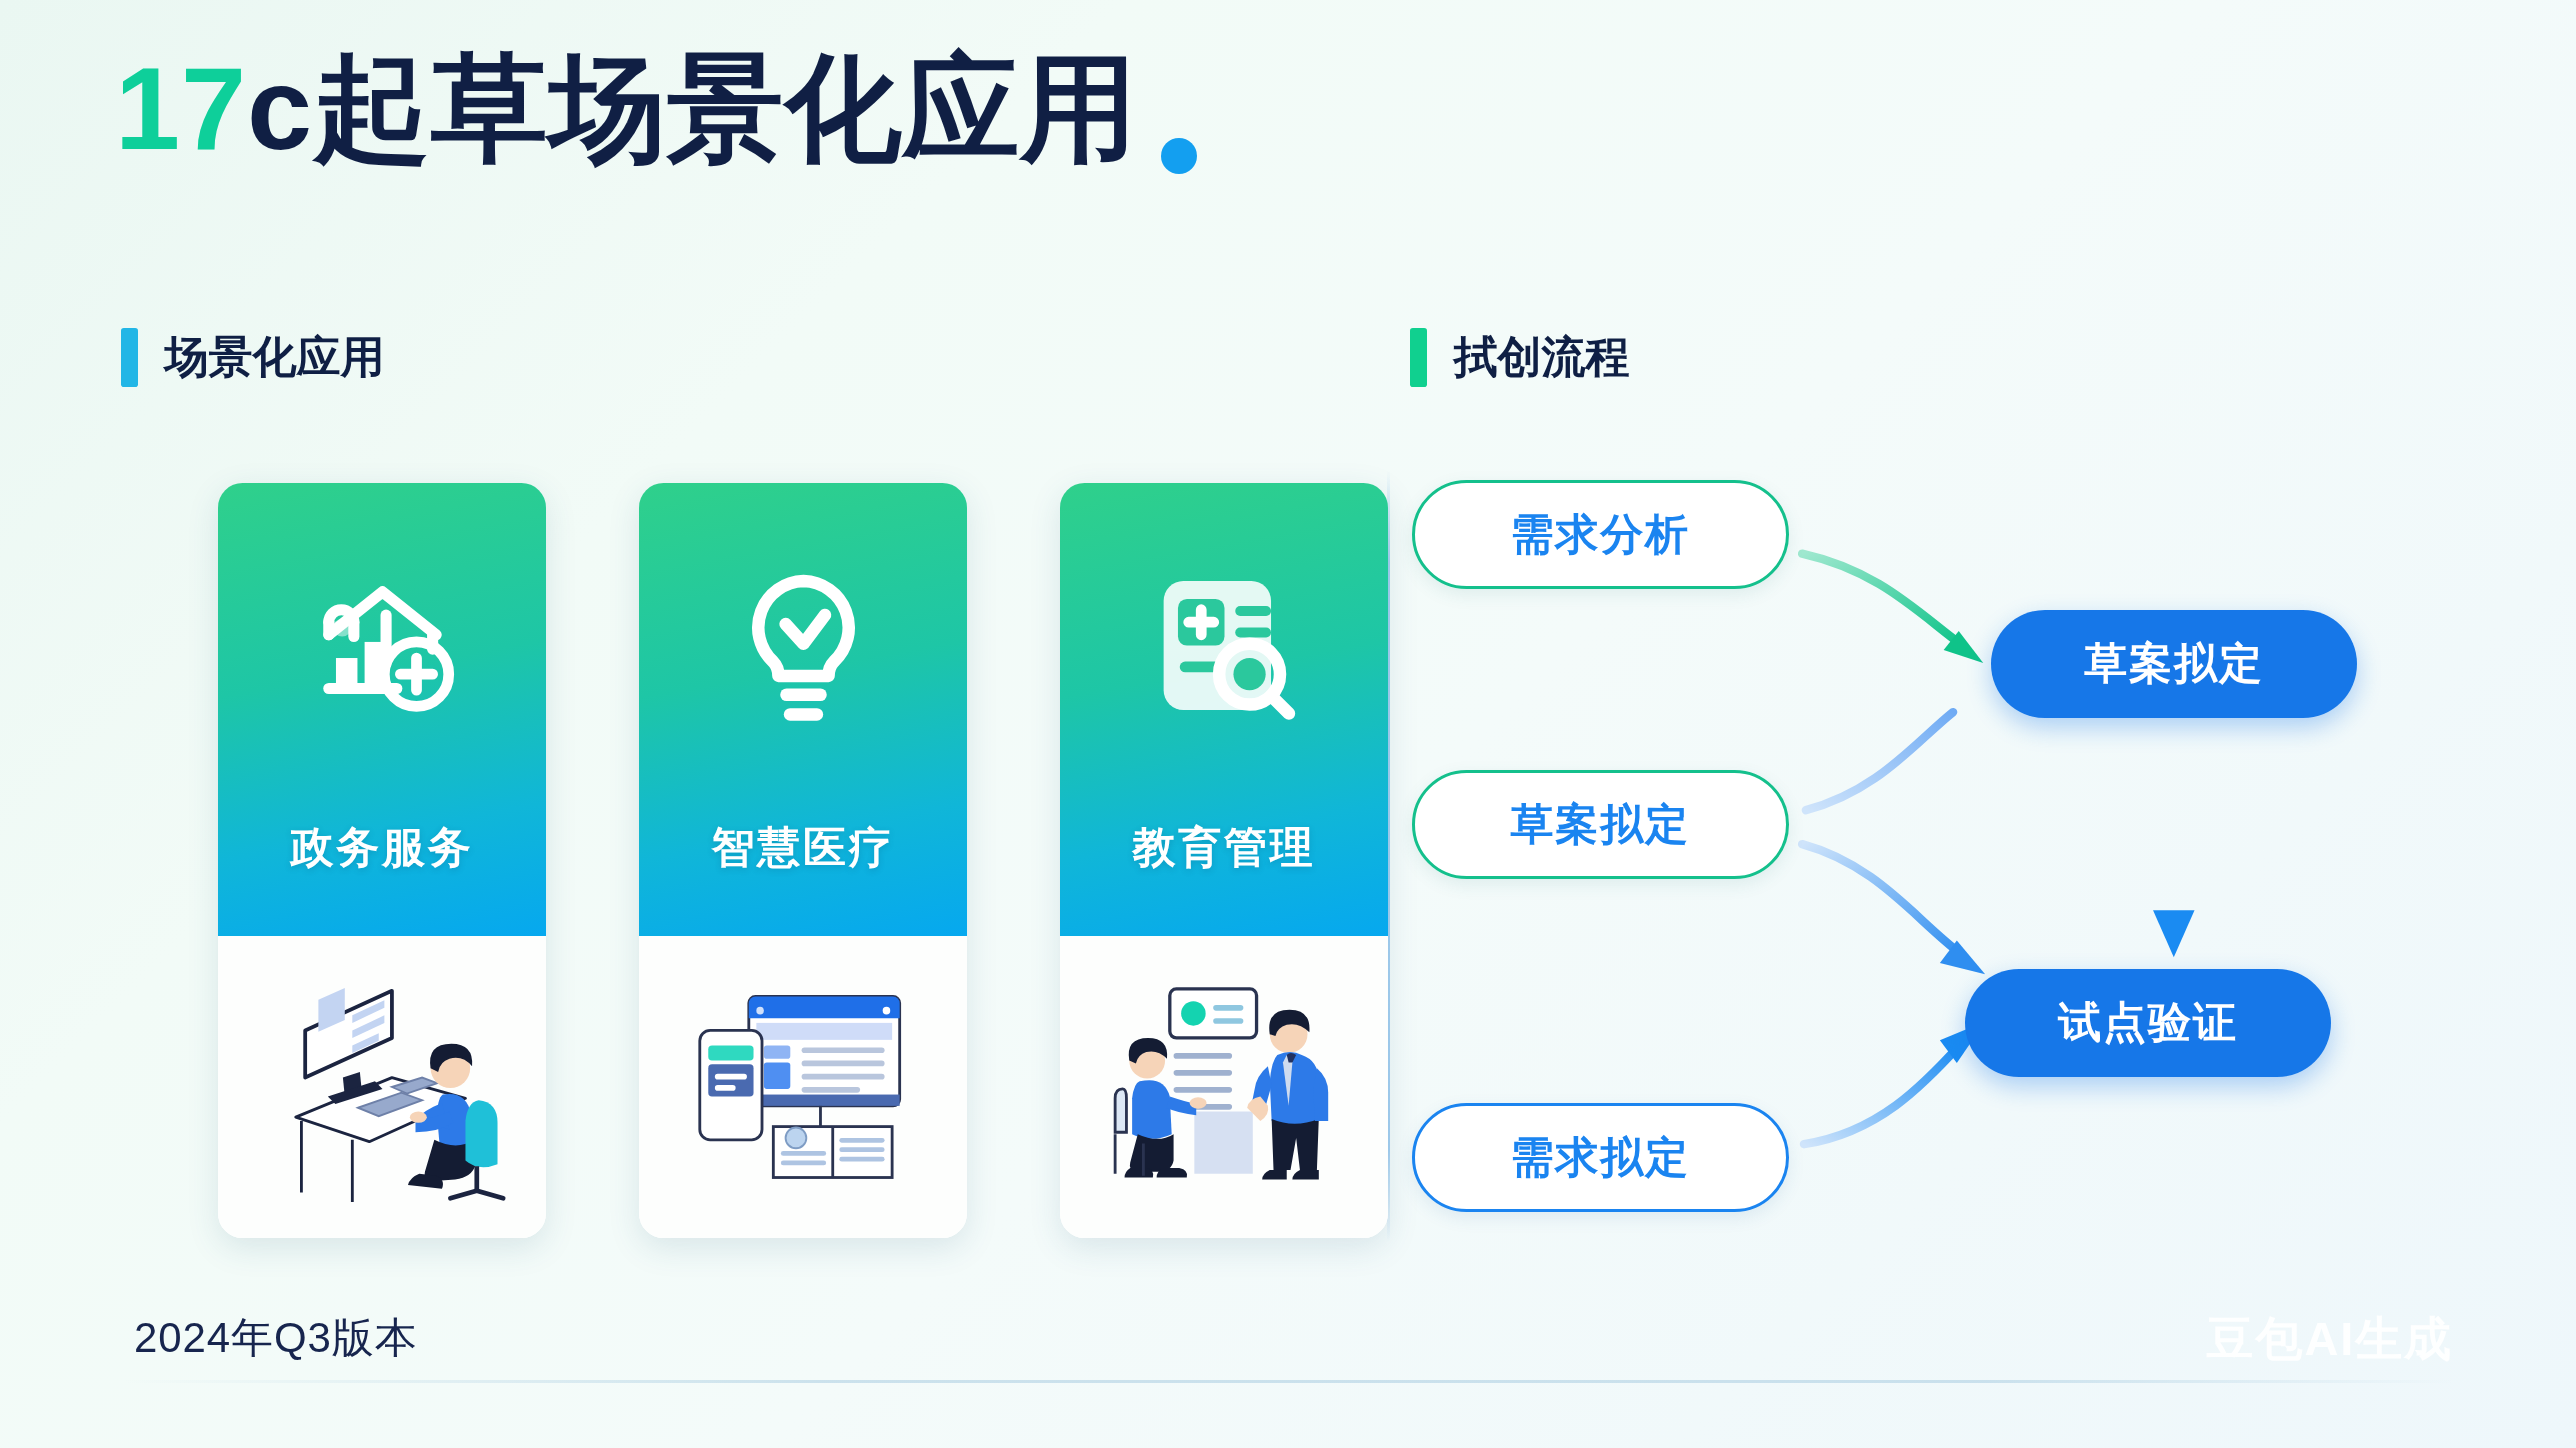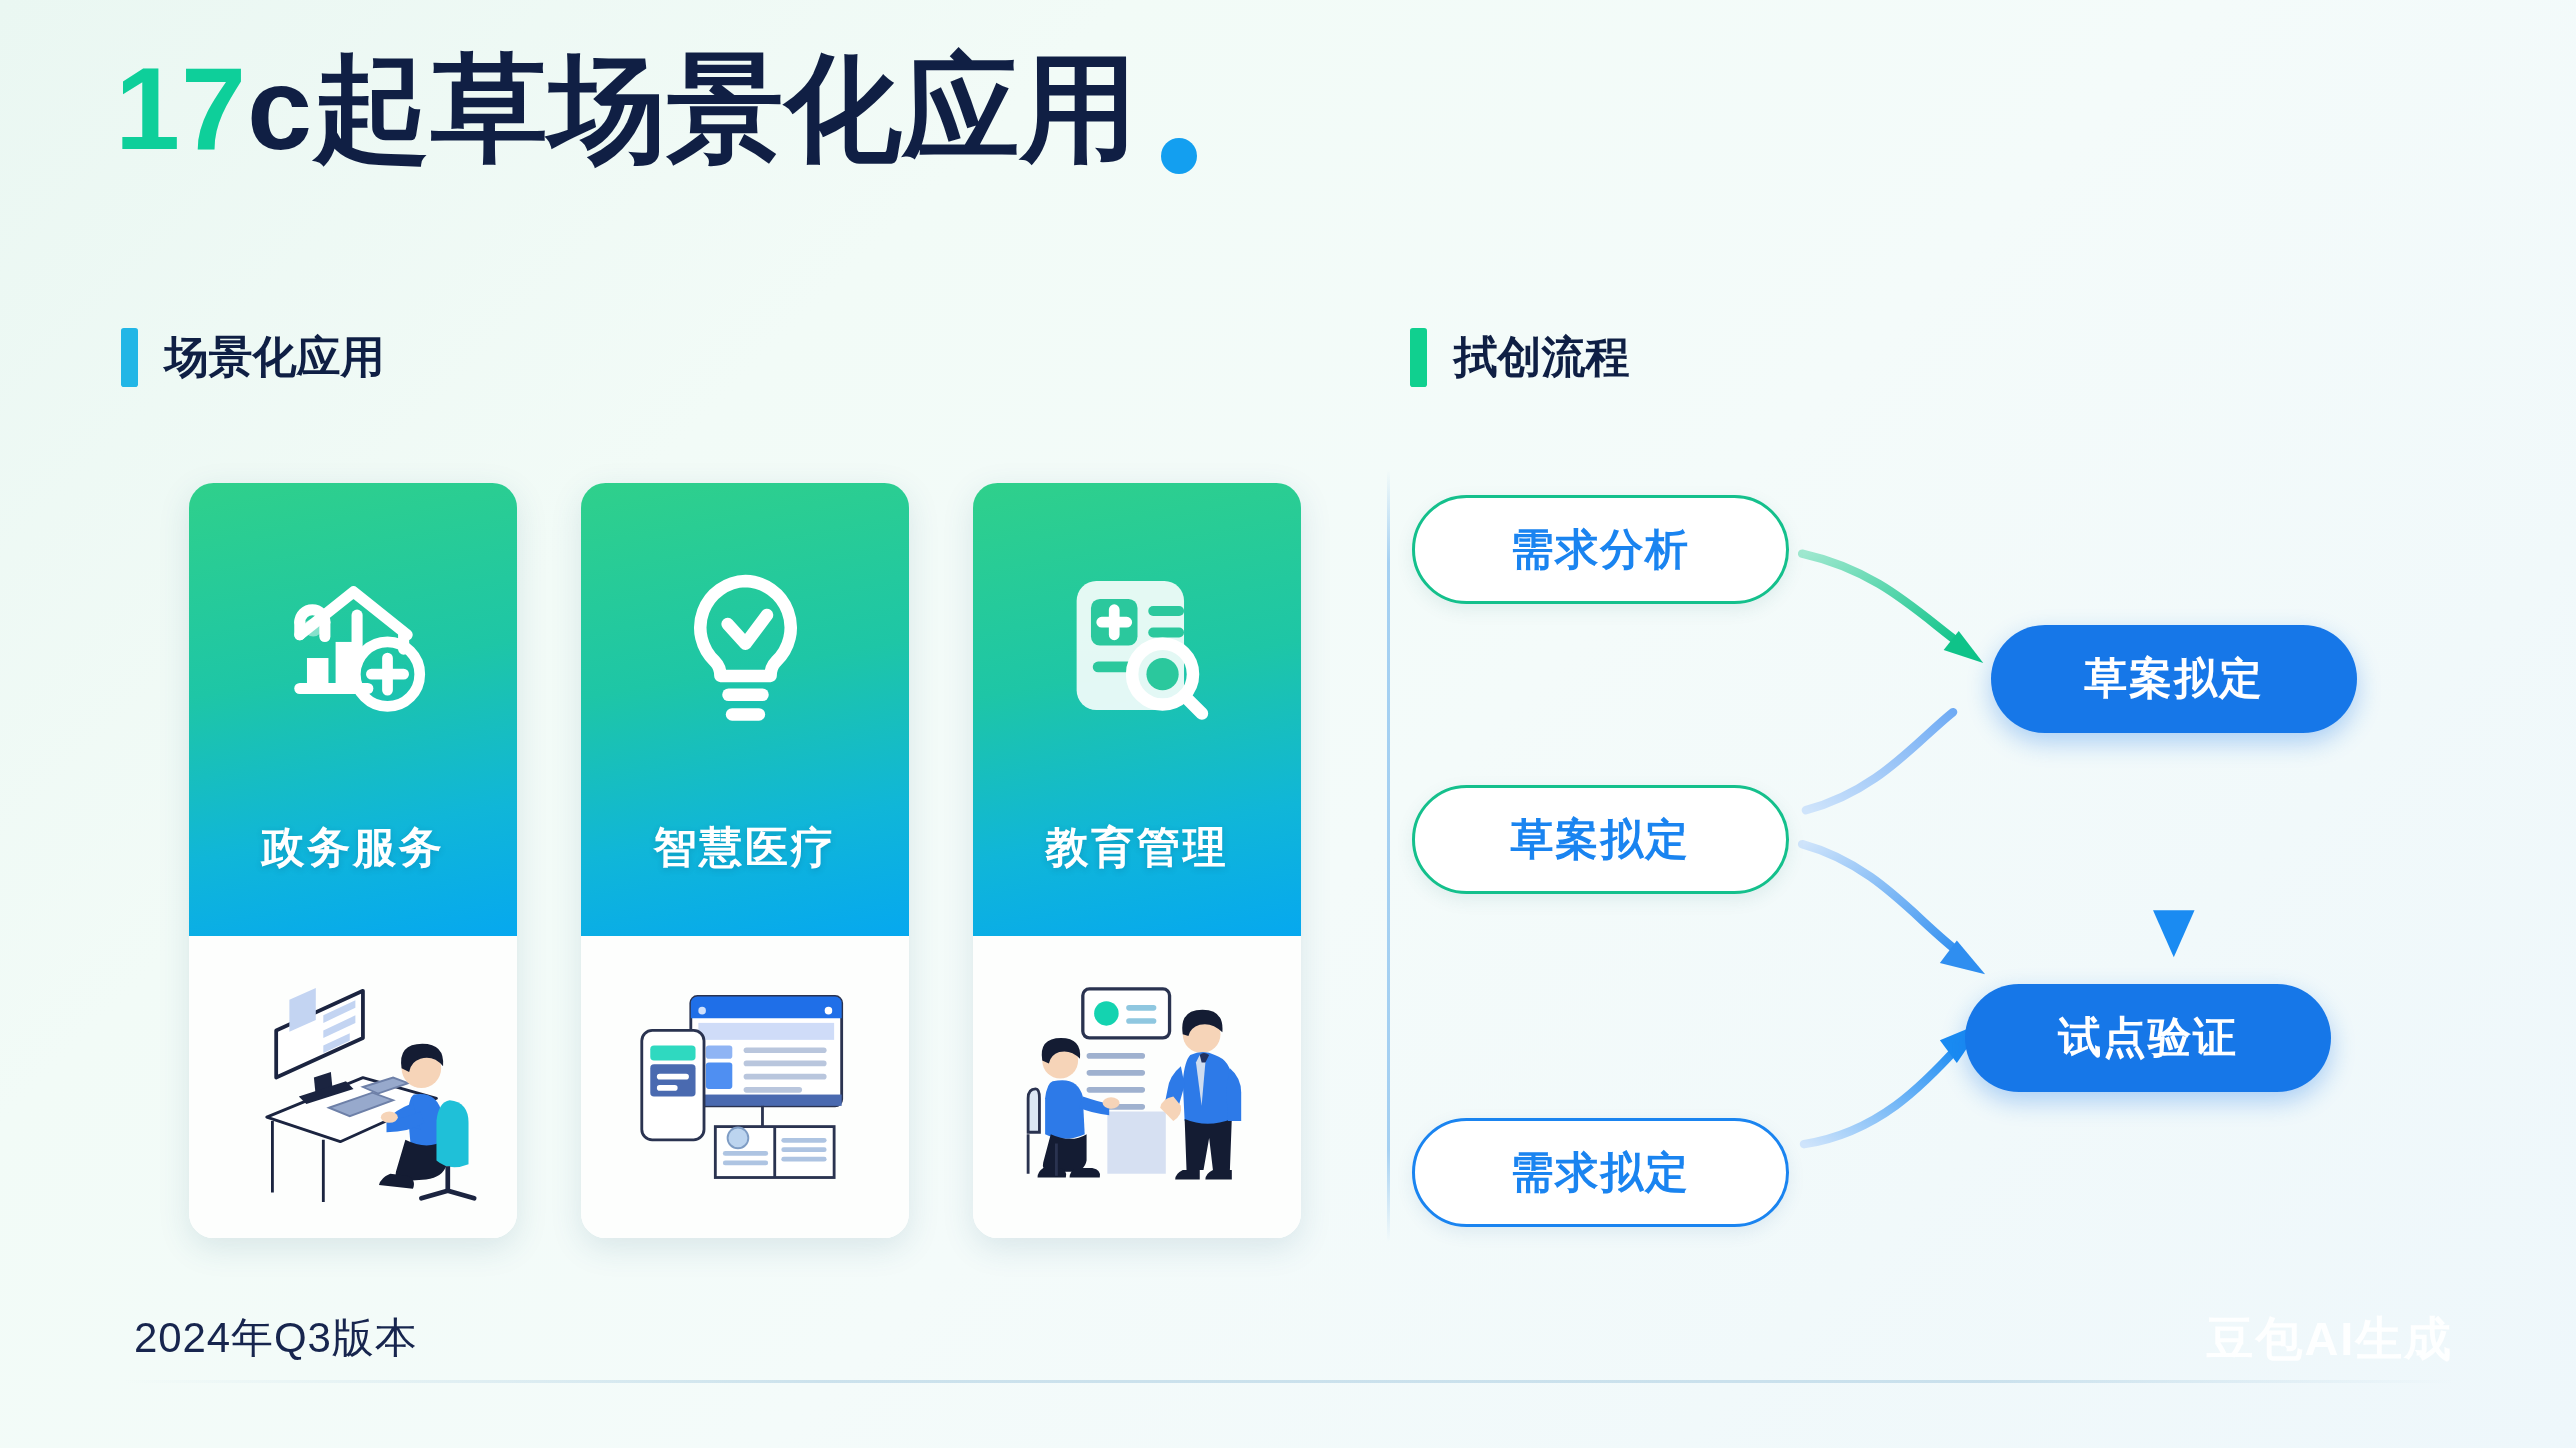--- a/index.html
+++ b/index.html
@@ -36,21 +36,21 @@
 
   
   .divider{position:absolute;left:1387px;top:470px;width:2.8px;height:772px;
     background:linear-gradient(180deg,rgba(150,200,240,.0),rgba(150,200,240,.85) 12%,rgba(150,200,240,.85) 88%,rgba(150,200,240,0));}
 
   
   .cards{position:absolute;left:189px;top:483px;display:flex;gap:64px;}
   .card{
     width:328px;height:755px;border-radius:24.5px;overflow:hidden;
     background:#fff;box-shadow:0 9.4px 32px rgba(40,90,120,.13);
-    display:flex;flex-direction:column;
+    display:flex;flex-direction:column;margin-left:29px;
   }
   .card-top{
     height:453px;flex:none;position:relative;
     background:linear-gradient(170deg,#2fd08b 0%,#1ec6a6 42%,#10b6d8 74%,#06a8ef 100%);
     display:flex;flex-direction:column;align-items:center;
   }
   .card-icon{margin-top:70px;width:179px;height:185px;}
   .card-label{
     position:absolute;bottom:59px;left:0;right:0;text-align:center;
     color:#fff;font-size:43px;font-weight:700;letter-spacing:2.8px;
@@ -58,21 +58,21 @@
   }
   .card-bot{flex:1;background:#fdfefd;display:flex;align-items:center;justify-content:center;}
   .card-illu{width:283px;height:264px;}
 
   
   .flow{position:absolute;left:1406px;top:459px;width:1113px;height:793px;}
   .flow svg.arrows{position:absolute;left:0;top:0;width:1113px;height:793px;}
   .pill{
     position:absolute;display:flex;align-items:center;justify-content:center;
     border-radius:943px;font-size:43px;font-weight:700;letter-spacing:1.9px;
-    white-space:nowrap;box-sizing:border-box;margin-top:15px;
+    white-space:nowrap;box-sizing:border-box;
   }
   .pill.outline{background:#fff;color:#1a84f0;border:3.8px solid #14c08c;
     box-shadow:0 5.7px 17px rgba(40,120,120,.10);}
   .pill.outline-blue{background:#fff;color:#1a84f0;border:3.8px solid #1a84f0;
     box-shadow:0 5.7px 17px rgba(40,100,160,.10);}
   .pill.solid{background:#1677e8;color:#fff;box-shadow:0 9.4px 24.5px rgba(22,119,232,.32);}
   #pill-n1{left:5.7px;top:21px;width:377px;height:109px;}
   #pill-n2{left:5.7px;top:311px;width:377px;height:109px;}
   #pill-n3{left:5.7px;top:644px;width:377px;height:109px;}
   #pill-n4{left:585px;top:151px;width:366px;height:108px;}

